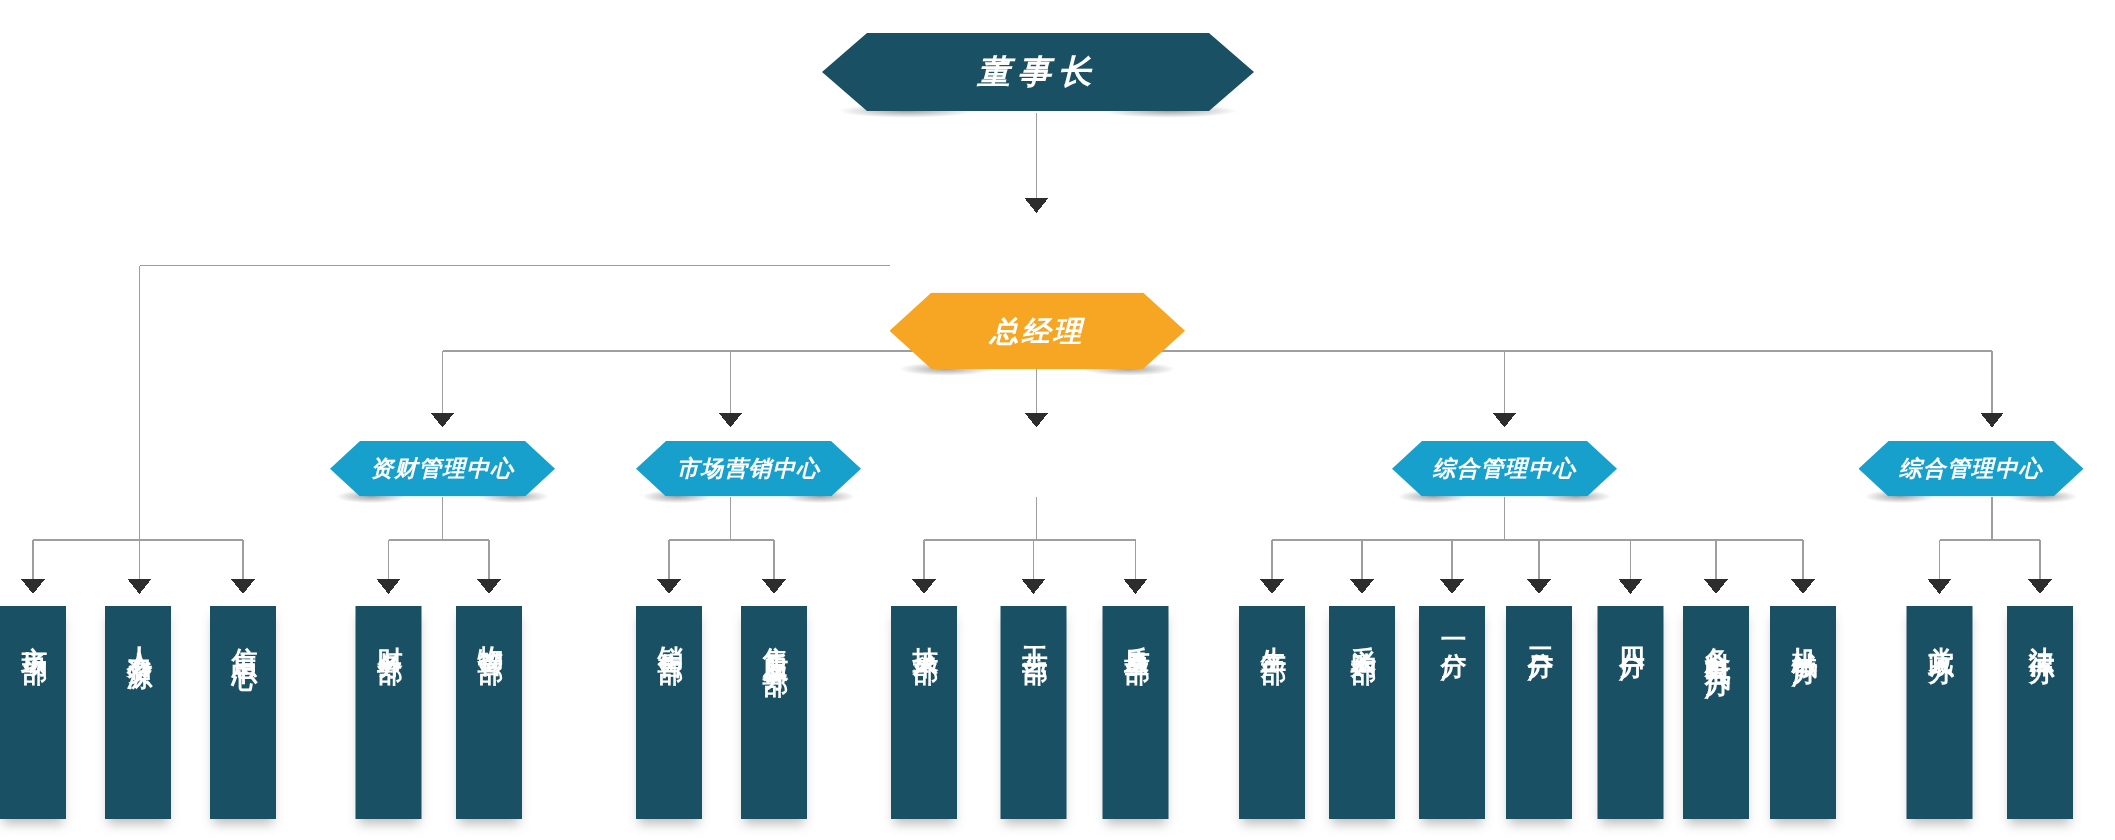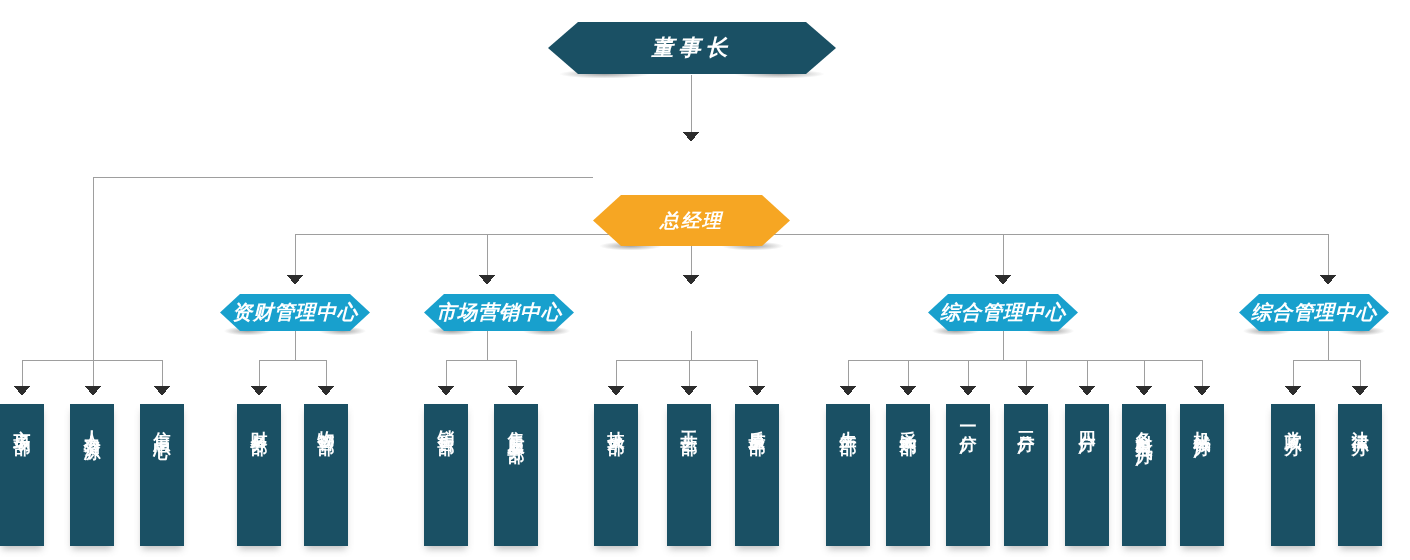--- a/index.html
+++ b/index.html
@@ -25,21 +25,21 @@
   .shape::before{left:-4px;}
   .shape::after{right:-4px;}
   .hex-lg .fill{clip-path:polygon(30px 0,calc(100% - 30px) 0,100% 50%,calc(100% - 30px) 100%,30px 100%,0 50%);}
   .hex-md .fill{clip-path:polygon(28px 0,calc(100% - 28px) 0,100% 50%,calc(100% - 28px) 100%,28px 100%,0 50%);}
   .hex-sm .fill{clip-path:polygon(20px 0,calc(100% - 20px) 0,100% 50%,calc(100% - 20px) 100%,20px 100%,0 50%);}
   .fill-dark{background:#1a5064;}
   .fill-orange{background:#f6a623;}
   .fill-blue{background:#18a0cd;}
   .lbl-chairman{font-size:22px;letter-spacing:5px;}
   .lbl-gm{font-size:19px;letter-spacing:2px;}
-  .lbl-center{font-size:20px;letter-spacing:1px;}
+  .lbl-center{font-size:15px;letter-spacing:1px;}
   
   .dept{
     position:absolute;top:404px;height:142px;width:44px;z-index:2;
     background:#1a5064;color:#ffffff;
     box-shadow:0 5px 7px -2px rgba(110,110,110,.45);
     writing-mode:vertical-rl;text-orientation:upright;
     display:flex;justify-content:flex-start;align-items:center;
     box-sizing:border-box;padding-top:13px;
     font-size:17px;font-weight:600;letter-spacing:4px;line-height:1;
   }

